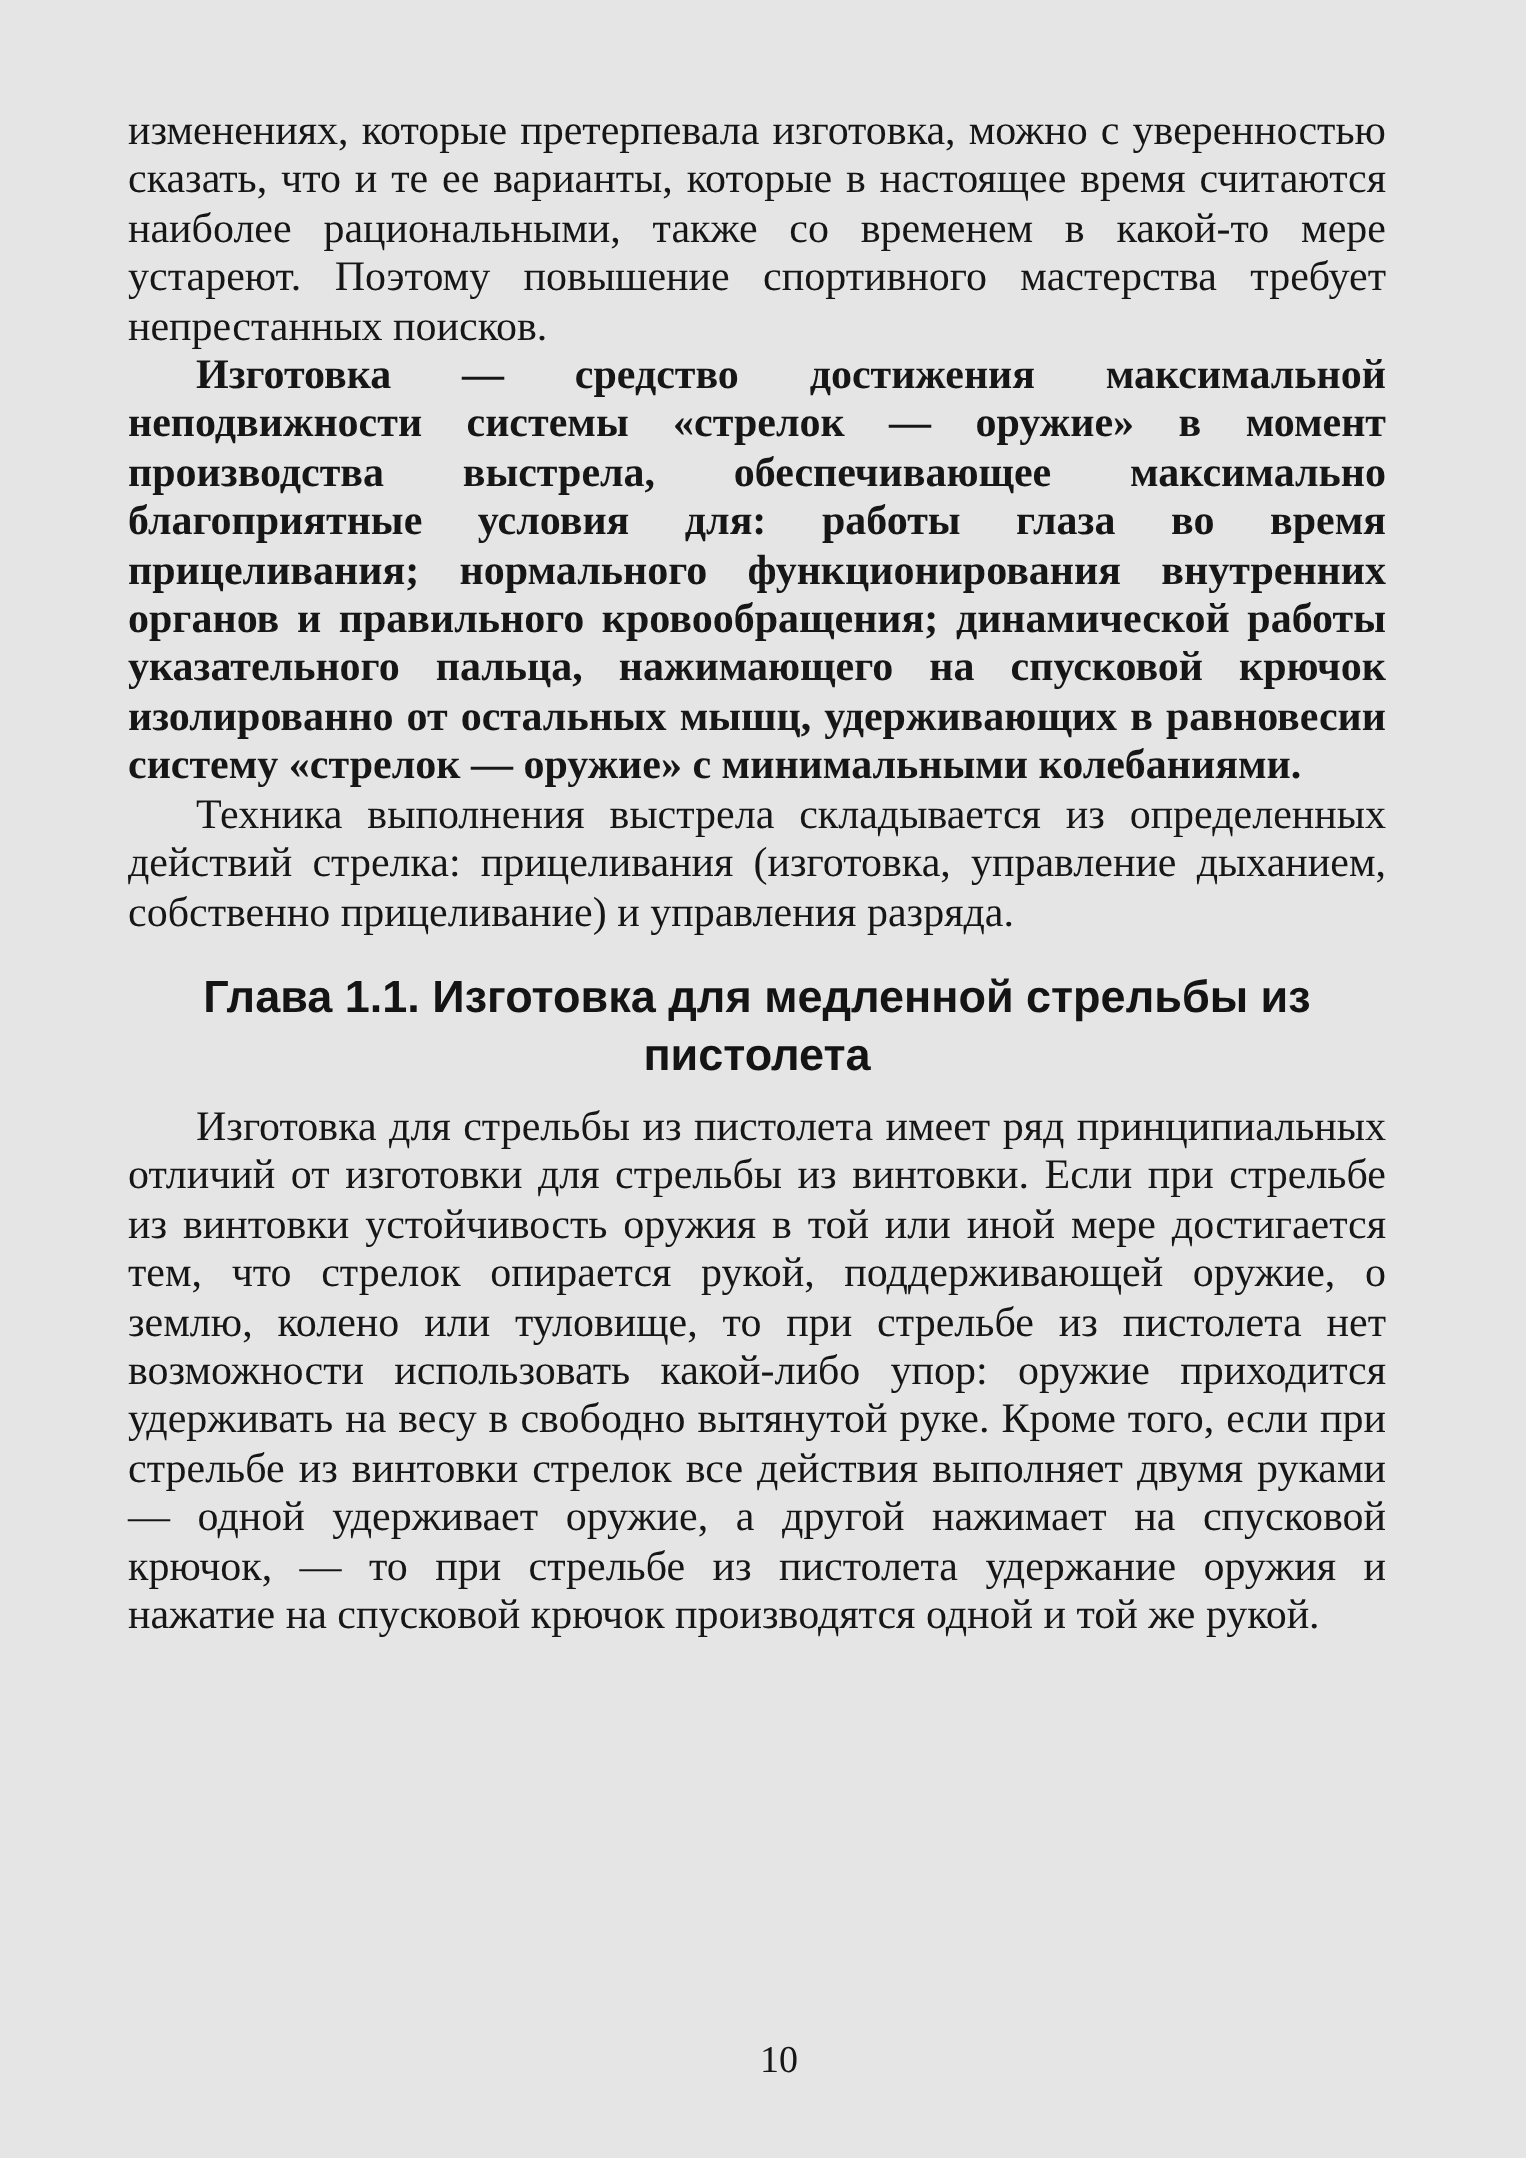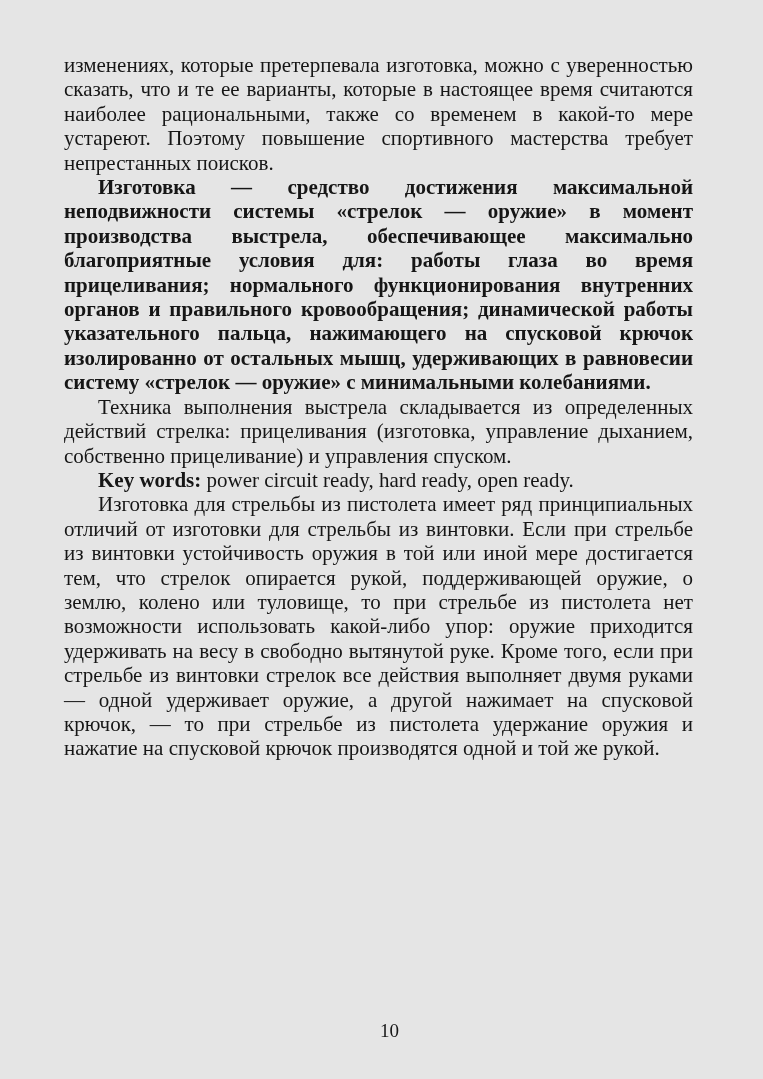--- a/index.html
+++ b/index.html
@@ -64,26 +64,26 @@
 </head>
 <body>
 
 <div class="book-page">
   <div class="page-content">
 
     <p class="body-p no-indent">изменениях, которые претерпевала изготовка, можно с уверенностью сказать, что и те ее варианты, которые в настоящее время считаются наиболее рациональными, также со временем в какой-то мере устареют. Поэтому повышение спортивного мастерства требует непрестанных поисков.</p>
 
     <p class="body-p emphasis">Изготовка — средство достижения максимальной неподвижности системы «стрелок — оружие» в момент производства выстрела, обеспечивающее максимально благоприятные условия для: работы глаза во время прицеливания; нормального функционирования внутренних органов и правильного кровообращения; динамической работы указательного пальца, нажимающего на спусковой крючок изолированно от остальных мышц, удерживающих в равновесии систему «стрелок — оружие» с минимальными колебаниями.</p>
 
-    <p class="body-p">Техника выполнения выстрела складывается из определенных действий стрелка: прицеливания (изготовка, управление дыханием, собственно прицеливание) и управления спуском.</p>
+    <p class="body-p">Техника выполнения выстрела складывается из определенных действий стрелка: прицеливания (изготовка, управление дыханием, собственно прицеливание) и управления разряда.</p>
 
 
+    <h2 class="chapter-heading">Глава 1.1. Изготовка для медленной стрельбы из пистолета</h2>
 
 
-    <p class="body-p"><b class="kw-label">Key words:</b><span> power circuit ready, hard ready, open ready.</span></p>
 
 
     <p class="body-p">Изготовка для стрельбы из пистолета имеет ряд принципиальных отличий от изготовки для стрельбы из винтовки. Если при стрельбе из винтовки устойчивость оружия в той или иной мере достигается тем, что стрелок опирается рукой, поддерживающей оружие, о землю, колено или туловище, то при стрельбе из пистолета нет возможности использовать какой-либо упор: оружие приходится удерживать на весу в свободно вытянутой руке. Кроме того, если при стрельбе из винтовки стрелок все действия выполняет двумя руками — одной удерживает оружие, а другой нажимает на спусковой крючок, — то при стрельбе из пистолета удержание оружия и нажатие на спусковой крючок производятся одной и той же рукой.</p>
 
   </div>
 
   <div class="page-number">10</div>
 </div>
 
 </body></html>

